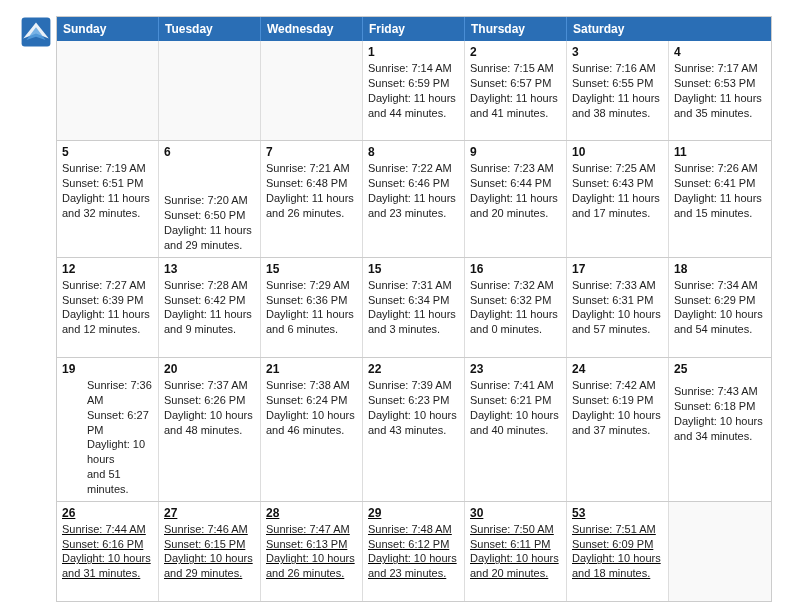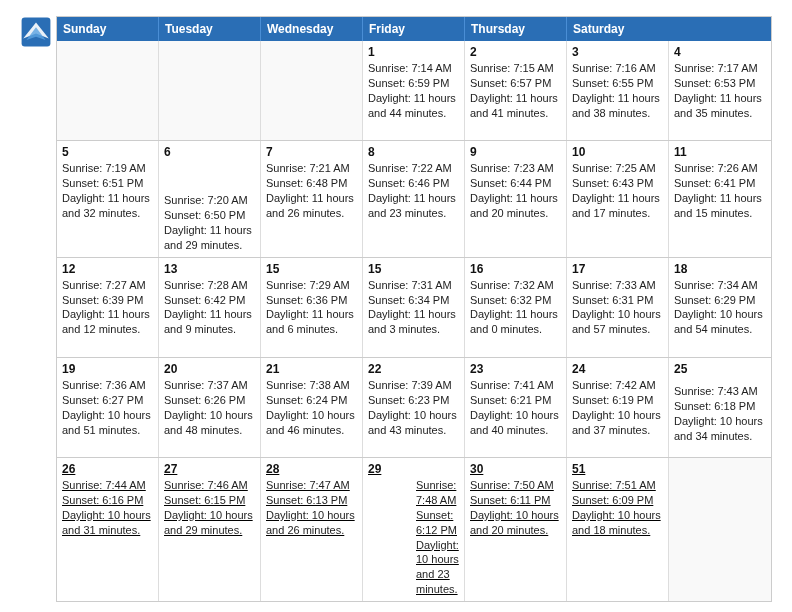--- a/index.html
+++ b/index.html
@@ -273,21 +273,21 @@
             <div class="cell-day">18</div>
             <div class="cell-info" style="white-space: pre-line;">Sunrise: 7:34 AM
 Sunset: 6:29 PM
 Daylight: 10 hours
 and 54 minutes.</div>
           </div>
         </div>
         <div class="calendar-row">
           <div class="calendar-cell">
             <div class="cell-day">19</div>
-            <div class="cell-info" style="white-space: pre-line;">Sunrise: 7:36 AM
+            <div class="cell-info" style="white-space: pre-line; margin-left: 25px;">Sunrise: 7:36 AM
 Sunset: 6:27 PM
 Daylight: 10 hours
 and 51 minutes.</div>
           </div>
           <div class="calendar-cell">
             <div class="cell-day">20</div>
             <div class="cell-info" style="white-space: pre-line;">Sunrise: 7:37 AM
 Sunset: 6:26 PM
 Daylight: 10 hours
 and 48 minutes.</div>
@@ -345,34 +345,34 @@
           </div>
           <div class="calendar-cell">
             <div class="cell-day">28</div>
             <div class="cell-info" style="white-space: pre-line;">Sunrise: 7:47 AM
 Sunset: 6:13 PM
 Daylight: 10 hours
 and 26 minutes.</div>
           </div>
           <div class="calendar-cell">
             <div class="cell-day">29</div>
-            <div class="cell-info" style="white-space: pre-line; margin-left: 48px;">Sunrise: 7:48 AM
+            <div class="cell-info" style="white-space: pre-line;">Sunrise: 7:48 AM
 Sunset: 6:12 PM
 Daylight: 10 hours
 and 23 minutes.</div>
           </div>
           <div class="calendar-cell">
             <div class="cell-day">30</div>
             <div class="cell-info" style="white-space: pre-line;">Sunrise: 7:50 AM
 Sunset: 6:11 PM
 Daylight: 10 hours
 and 20 minutes.</div>
           </div>
           <div class="calendar-cell">
-            <div class="cell-day">51</div>
+            <div class="cell-day">53</div>
             <div class="cell-info" style="white-space: pre-line;">Sunrise: 7:51 AM
 Sunset: 6:09 PM
 Daylight: 10 hours
 and 18 minutes.</div>
           </div>
           <div class="calendar-cell empty"></div>
         </div>
       </div>
   </div>
 </div>

